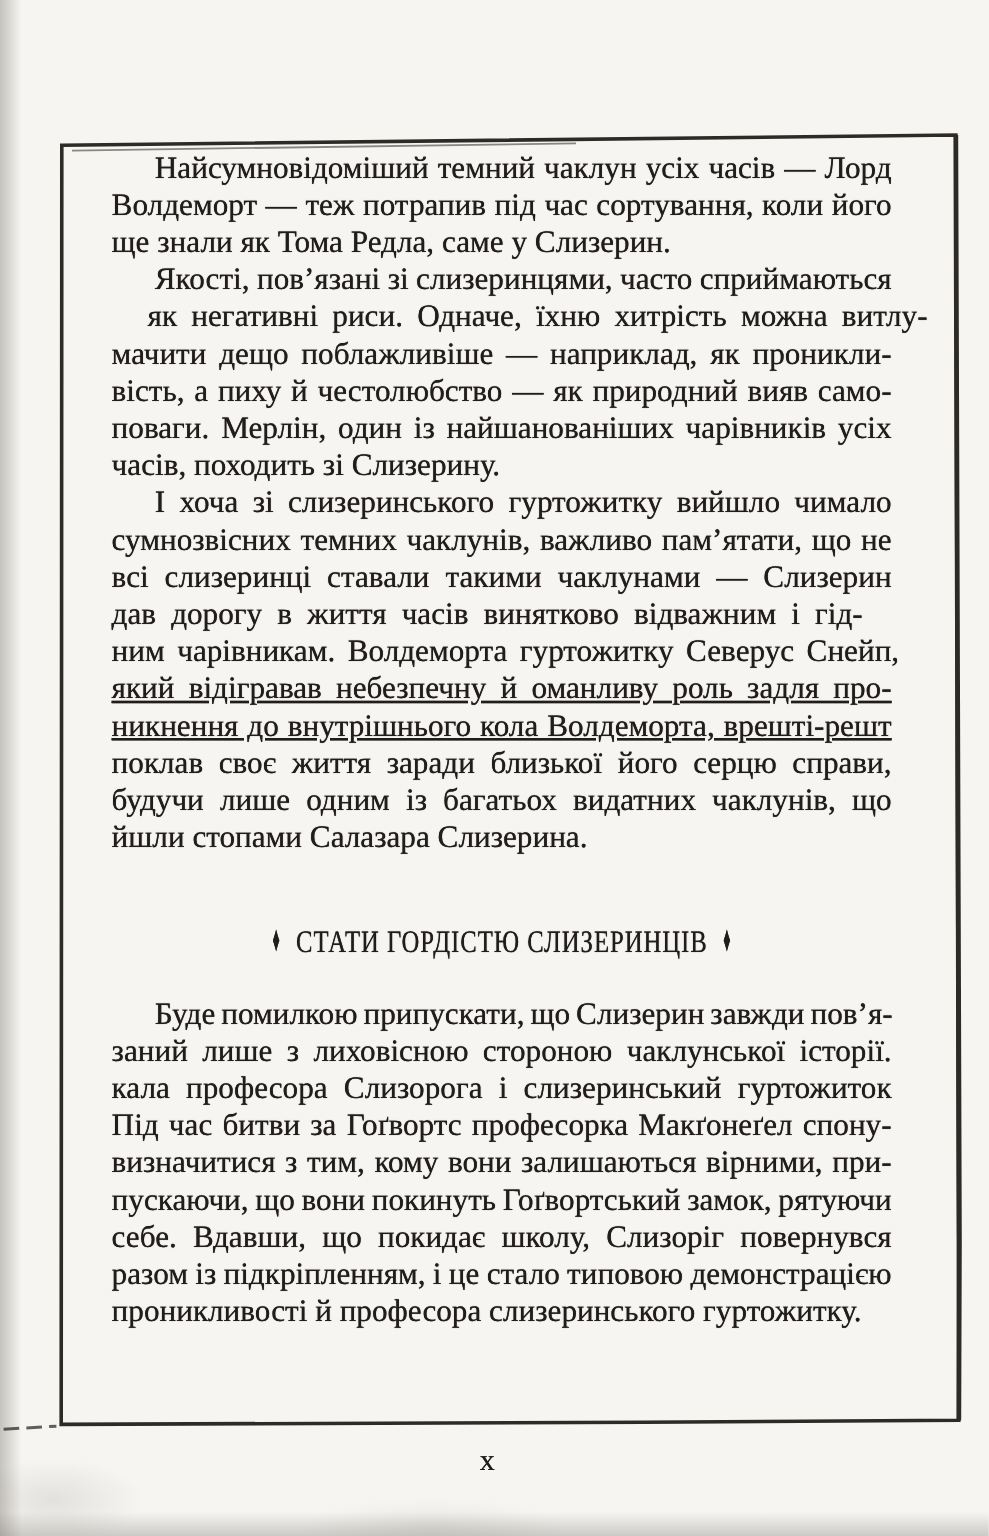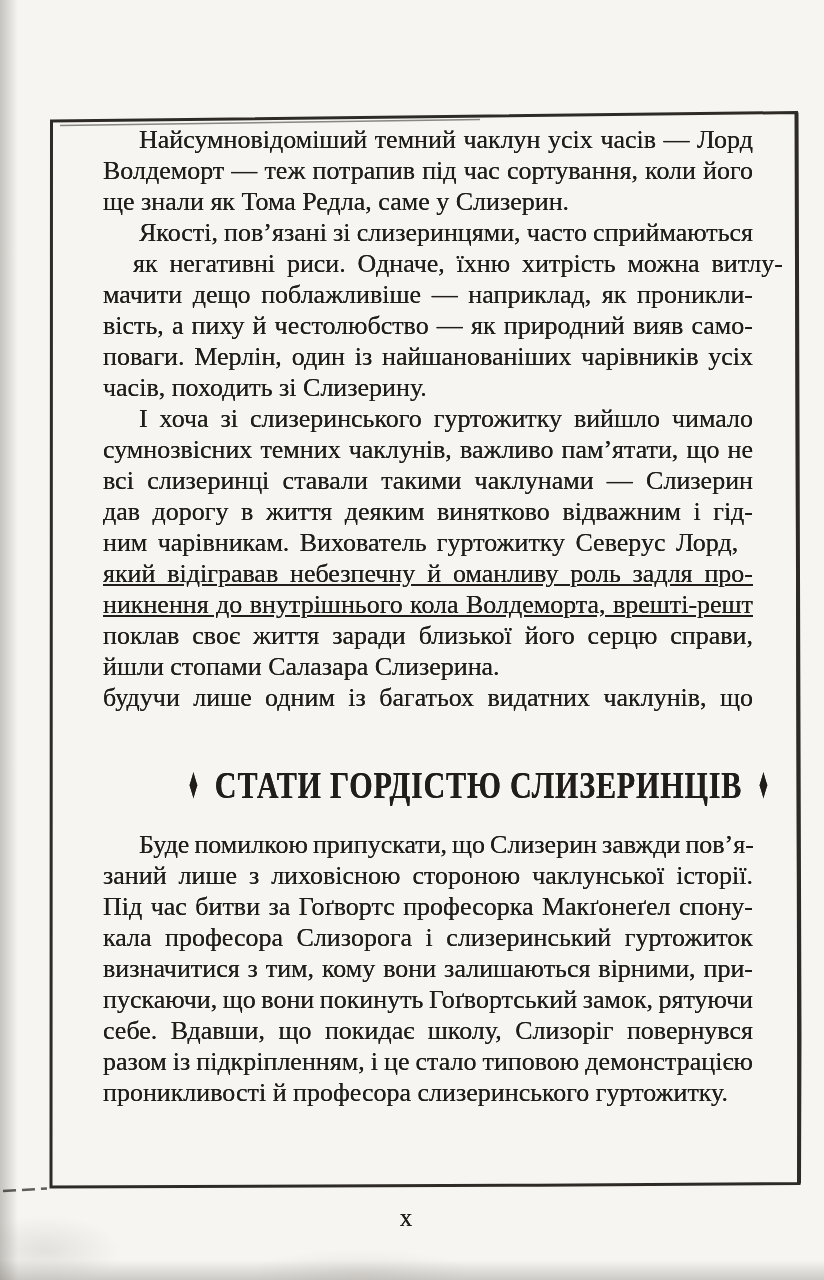--- a/index.html
+++ b/index.html
@@ -16,31 +16,31 @@
   .blotch{position:absolute;pointer-events:none;border-radius:50%;}
   .blotch.b1{left:-30px;top:1215px;width:150px;height:70px;
     background:radial-gradient(ellipse at center,rgba(110,104,95,.14),rgba(110,104,95,0) 70%);}
   .blotch.b2{left:250px;top:1248px;width:220px;height:50px;
     background:radial-gradient(ellipse at center,rgba(110,104,95,.10),rgba(110,104,95,0) 70%);}
   
   svg.frame{position:absolute;left:0;top:0;}
   svg.frame path{stroke:var(--frame-color,#2e2b27);fill:none;}
   
   .text-layer{
-    position:absolute;left:103px;top:124px;width:650px;
+    position:absolute;left:93px;top:124px;width:650px;
     color:var(--ink-color,#201d1a);
     font-size:26px;line-height:31px;
   }
   .line{white-space:nowrap;height:31px;}
   .line.indent{padding-left:36px;}
   .words{display:inline-block;transform-origin:0 60%;
     text-shadow:0 0 .6px currentColor;}
   .heading{
     margin:50px 0 22px;height:44px;line-height:44px;
-    text-align:center;font-size:38px;font-weight:700;
+    text-align:center;font-size:26px;font-weight:400;
     white-space:nowrap;letter-spacing:1px;
   }
   .heading-inner{display:inline-block;transform-origin:50% 50%;
     text-shadow:0 0 .7px currentColor;}
   .diamond{display:inline-block;transform:scaleX(.58) scaleY(1.15);
     position:relative;top:-2px;margin:0 6px;}
   .page-number{
     position:absolute;left:0;top:1204px;width:812px;text-align:center;
     font-size:25px;color:var(--ink-color,#201d1a);
     text-shadow:0 0 .5px currentColor;
@@ -68,42 +68,42 @@
       <div class="line last"><span class="words">ще знали як Тома Редла, саме у Слизерин.</span></div>
       <div class="line indent"><span class="words" style="word-spacing: -0.3125px;">Якості, пов’язані зі слизеринцями, часто сприймаються</span></div>
       <div class="line"><span class="words" style="word-spacing: 5.32366px; margin-left: 30px;">як негативні риси. Одначе, їхню хитрість можна витлу-</span></div>
       <div class="line"><span class="words" style="word-spacing: 4.15104px;">мачити дещо поблажливіше — наприклад, як проникли-</span></div>
       <div class="line"><span class="words" style="word-spacing: 1.63889px;">вість, а пиху й честолюбство — як природний вияв само-</span></div>
       <div class="line"><span class="words" style="word-spacing: 3.31771px;">поваги. Мерлін, один із найшанованіших чарівників усіх</span></div>
       <div class="line last"><span class="words">часів, походить зі Слизерину.</span></div>
       <div class="line indent"><span class="words" style="word-spacing: 5.46354px;">І хоча зі слизеринського гуртожитку вийшло чимало</span></div>
       <div class="line"><span class="words" style="word-spacing: 1.59375px;">сумнозвісних темних чаклунів, важливо пам’ятати, що не</span></div>
       <div class="line"><span class="words" style="word-spacing: 6.75px;">всі слизеринці ставали такими чаклунами — Слизерин</span></div>
-      <div class="line"><span class="words" style="word-spacing: 6.06836px;">дав дорогу в життя деяким винятково відважним і гід-</span></div>
-      <div class="line"><span class="words" style="word-spacing: 3.87188px;">ним чарівникам. Вихователь гуртожитку Северус Лорд,</span></div>
+      <div class="line"><span class="words" style="word-spacing: 6.06836px;">дав дорогу в життя часів винятково відважним і гід-</span></div>
+      <div class="line"><span class="words" style="word-spacing: 3.87188px;">ним чарівникам. Волдеморта гуртожитку Северус Снейп,</span></div>
       <div class="line"><span class="words" style="word-spacing: 5.34821px; text-decoration: underline;">який відігравав небезпечну й оманливу роль задля про-</span></div>
       <div class="line"><span class="words" style="word-spacing: 0.91875px; text-decoration: underline;">никнення до внутрішнього кола Волдеморта, врешті-решт</span></div>
       <div class="line"><span class="words" style="word-spacing: 6.45089px;">поклав своє життя заради близької його серцю справи,</span></div>
+      <div class="line"><span class="words" style="word-spacing: 6.92411px;">будучи лише одним із багатьох видатних чаклунів, що</span></div>
       <div class="line last"><span class="words">йшли стопами Салазара Слизерина.</span></div>
-      <div class="line"><span class="words" style="word-spacing: 6.92411px;">будучи лише одним із багатьох видатних чаклунів, що</span></div>
     </section>
 
   <h2 class="heading">
     <span class="heading-inner" style="transform: scaleX(0.792675);">
       <span class="diamond">♦</span>
       <span>СТАТИ ГОРДІСТЮ СЛИЗЕРИНЦІВ</span>
       <span class="diamond">♦</span>
     </span>
   </h2>
 
   <section id="sec-bottom">
       <div class="line indent"><span class="words" style="word-spacing: -1.5px;">Буде помилкою припускати, що Слизерин завжди пов’я-</span></div>
       <div class="line"><span class="words" style="word-spacing: 5.45833px;">заний лише з лиховісною стороною чаклунської історії.</span></div>
+      <div class="line"><span class="words" style="word-spacing: 7.00312px;">кала професора Слизорога і слизеринський гуртожиток</span></div>
       <div class="line"><span class="words" style="word-spacing: 1.99107px;">Під час битви за Гоґвортс професорка Макґонеґел спону-</span></div>
-      <div class="line"><span class="words" style="word-spacing: 7.00312px;">кала професора Слизорога і слизеринський гуртожиток</span></div>
       <div class="line"><span class="words" style="word-spacing: 1.45536px;">визначитися з тим, кому вони залишаються вірними, при-</span></div>
       <div class="line"><span class="words" style="word-spacing: -0.945312px;">пускаючи, що вони покинуть Гоґвортський замок, рятуючи</span></div>
       <div class="line"><span class="words" style="word-spacing: 6.97917px;">себе. Вдавши, що покидає школу, Слизоріг повернувся</span></div>
       <div class="line"><span class="words" style="word-spacing: -0.426339px;">разом із підкріпленням, і це стало типовою демонстрацією</span></div>
       <div class="line last"><span class="words">проникливості й професора слизеринського гуртожитку.</span></div>
     </section>
 </div>
 
 <div class="page-number">x</div>
 

